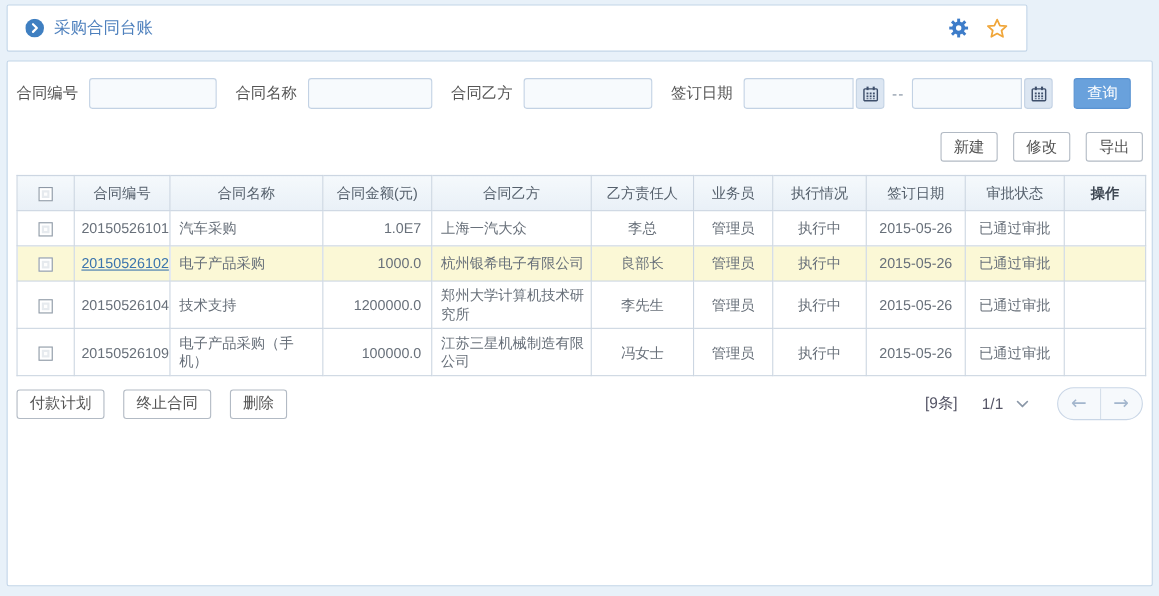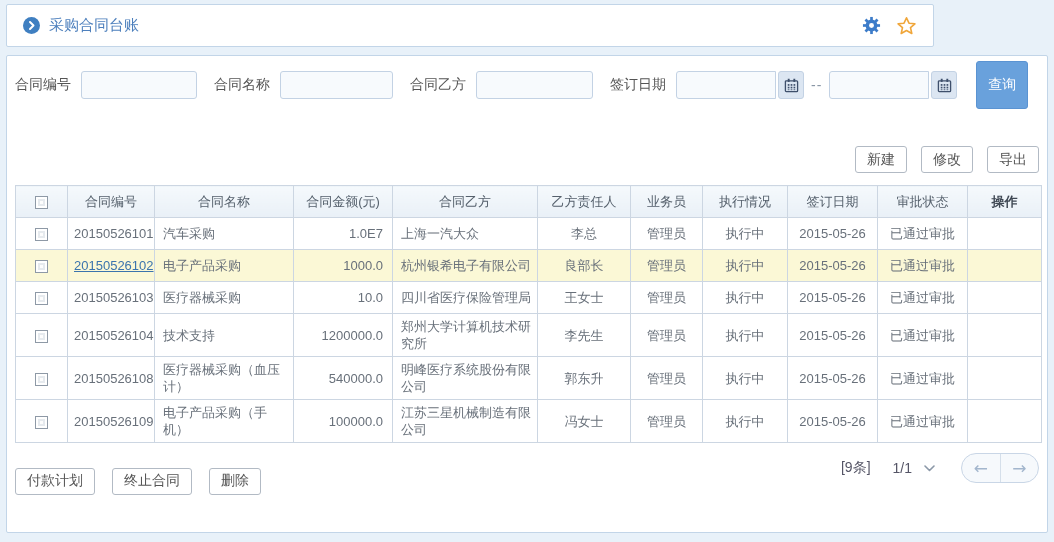--- a/index.html
+++ b/index.html
@@ -55,32 +55,32 @@
   .w3 { width: 117px; margin-right: 17px; }
   .date-input { width: 100px; border-radius: 3px 0 0 3px; }
   .cal-btn {
     width: 26px; height: 28px; margin-left: 2px;
     border: 1px solid #c3d2e4; border-radius: 3px;
     background: #dce6f2; display: inline-flex;
     align-items: center; justify-content: center; cursor: pointer;
   }
   .date-sep { margin: 0 7px; color: #8a97a6; letter-spacing: 1px; }
   .query-btn {
-    margin-left: 19px; width: 52px; height: 48px;
+    margin-left: 19px; width: 52px; height: 28px;
     background: #69a1dc; border: 1px solid #5a93d2; border-radius: 3px;
     color: #fff; font-size: 14px; cursor: pointer;
   }
   .toolbar-row {
     display: flex; justify-content: flex-end; gap: 14px;
     margin-top: 14px;
   }
   .btn {
     background: #fff; border: 1px solid #b2bac4; border-radius: 3px;
     color: #555; font-size: 14px; padding: 3px 11px; height: 27px;
-    cursor: pointer; font-family: inherit; margin-top: 26px;
+    cursor: pointer; font-family: inherit;
   }
   
   table {
     width: 1026px; margin-top: 12px;
     border-collapse: collapse; table-layout: fixed;
   }
   th, td { border: 1px solid #ccd6e2; }
   thead th {
     background: linear-gradient(#f5f9fc, #e9f0f7);
     height: 32px; font-weight: normal; color: #55606c;
@@ -273,51 +273,25 @@
           <td class="c-left">杭州银希电子有限公司</td>
           <td class="c-mid">良部长</td>
           <td class="c-mid">管理员</td>
           <td class="c-mid">执行中</td>
           <td class="c-mid">2015-05-26</td>
           <td class="c-mid">已通过审批</td>
           <td class="c-mid"></td>
         </tr>
         <tr>
           <td class="c-check"><span class="cb"></span></td>
-          <td class="c-id">20150526103</td>
-          <td class="c-left">医疗器械采购</td>
-          <td class="c-right">10.0</td>
-          <td class="c-left">四川省医疗保险管理局</td>
-          <td class="c-mid">王女士</td>
-          <td class="c-mid">管理员</td>
-          <td class="c-mid">执行中</td>
-          <td class="c-mid">2015-05-26</td>
-          <td class="c-mid">已通过审批</td>
-          <td class="c-mid"></td>
-        </tr>
-        <tr>
-          <td class="c-check"><span class="cb"></span></td>
           <td class="c-id">20150526104</td>
           <td class="c-left">技术支持</td>
           <td class="c-right">1200000.0</td>
           <td class="c-left">郑州大学计算机技术研究所</td>
           <td class="c-mid">李先生</td>
-          <td class="c-mid">管理员</td>
-          <td class="c-mid">执行中</td>
-          <td class="c-mid">2015-05-26</td>
-          <td class="c-mid">已通过审批</td>
-          <td class="c-mid"></td>
-        </tr>
-        <tr>
-          <td class="c-check"><span class="cb"></span></td>
-          <td class="c-id">20150526108</td>
-          <td class="c-left">医疗器械采购（血压计）</td>
-          <td class="c-right">540000.0</td>
-          <td class="c-left">明峰医疗系统股份有限公司</td>
-          <td class="c-mid">郭东升</td>
           <td class="c-mid">管理员</td>
           <td class="c-mid">执行中</td>
           <td class="c-mid">2015-05-26</td>
           <td class="c-mid">已通过审批</td>
           <td class="c-mid"></td>
         </tr>
         <tr>
           <td class="c-check"><span class="cb"></span></td>
           <td class="c-id">20150526109</td>
           <td class="c-left">电子产品采购（手机）</td>

